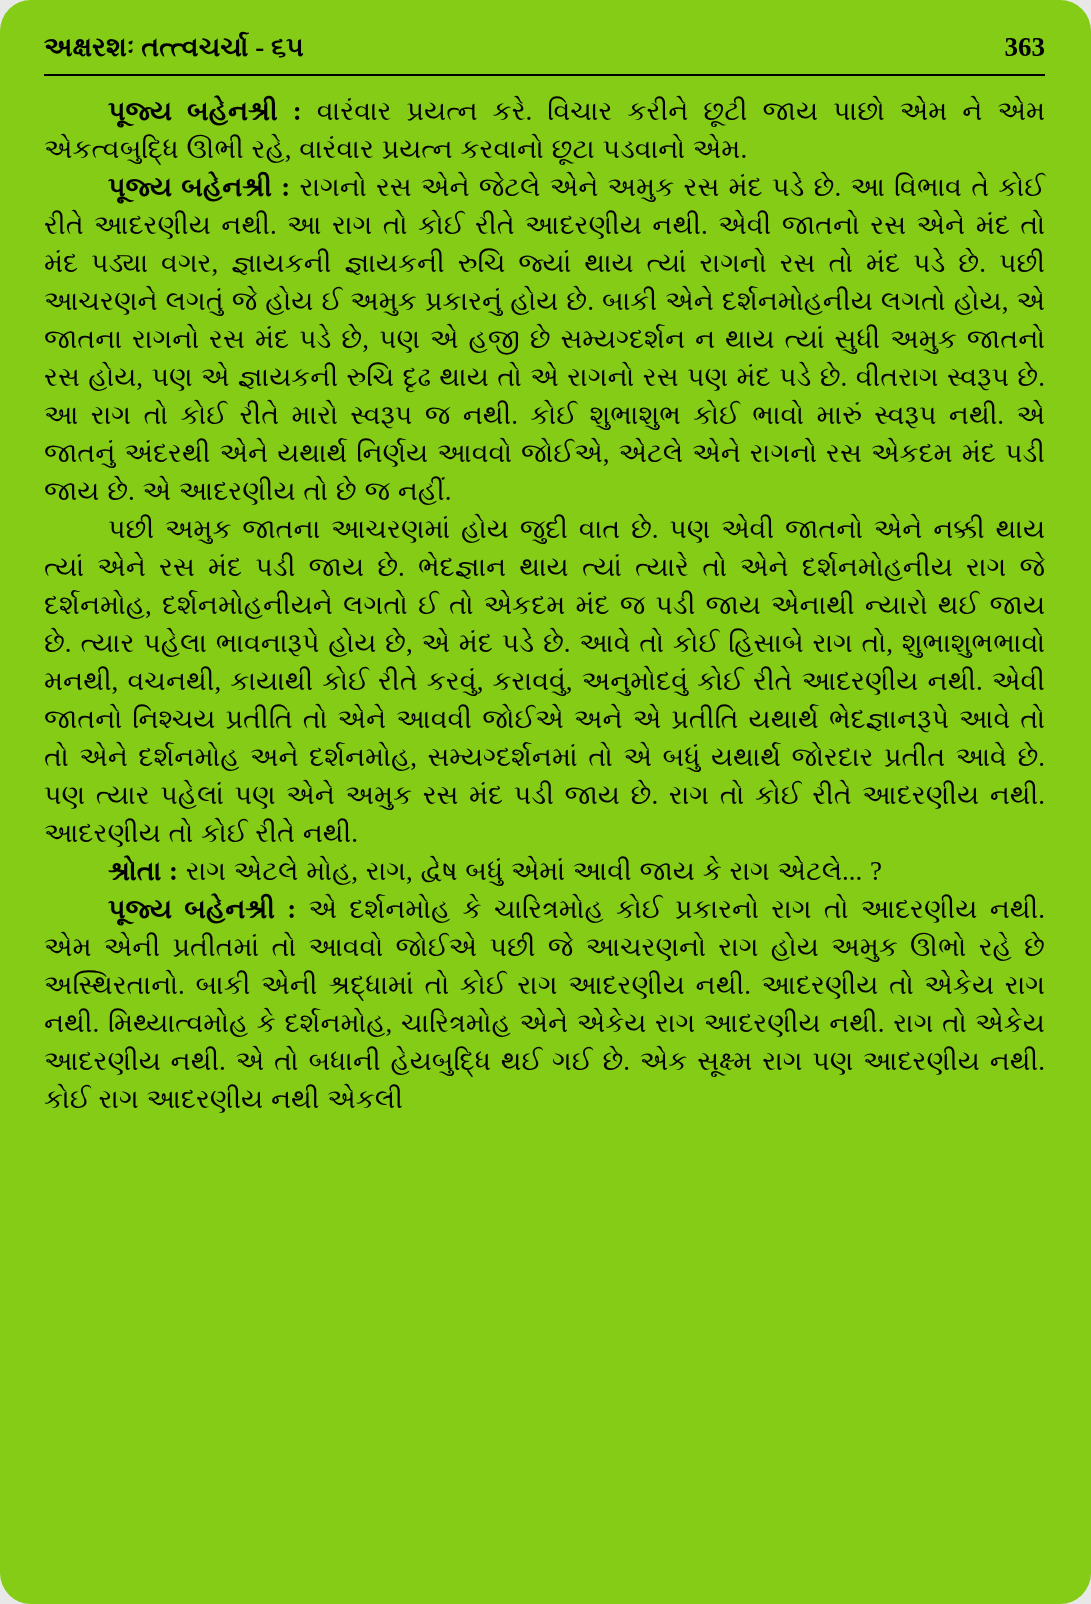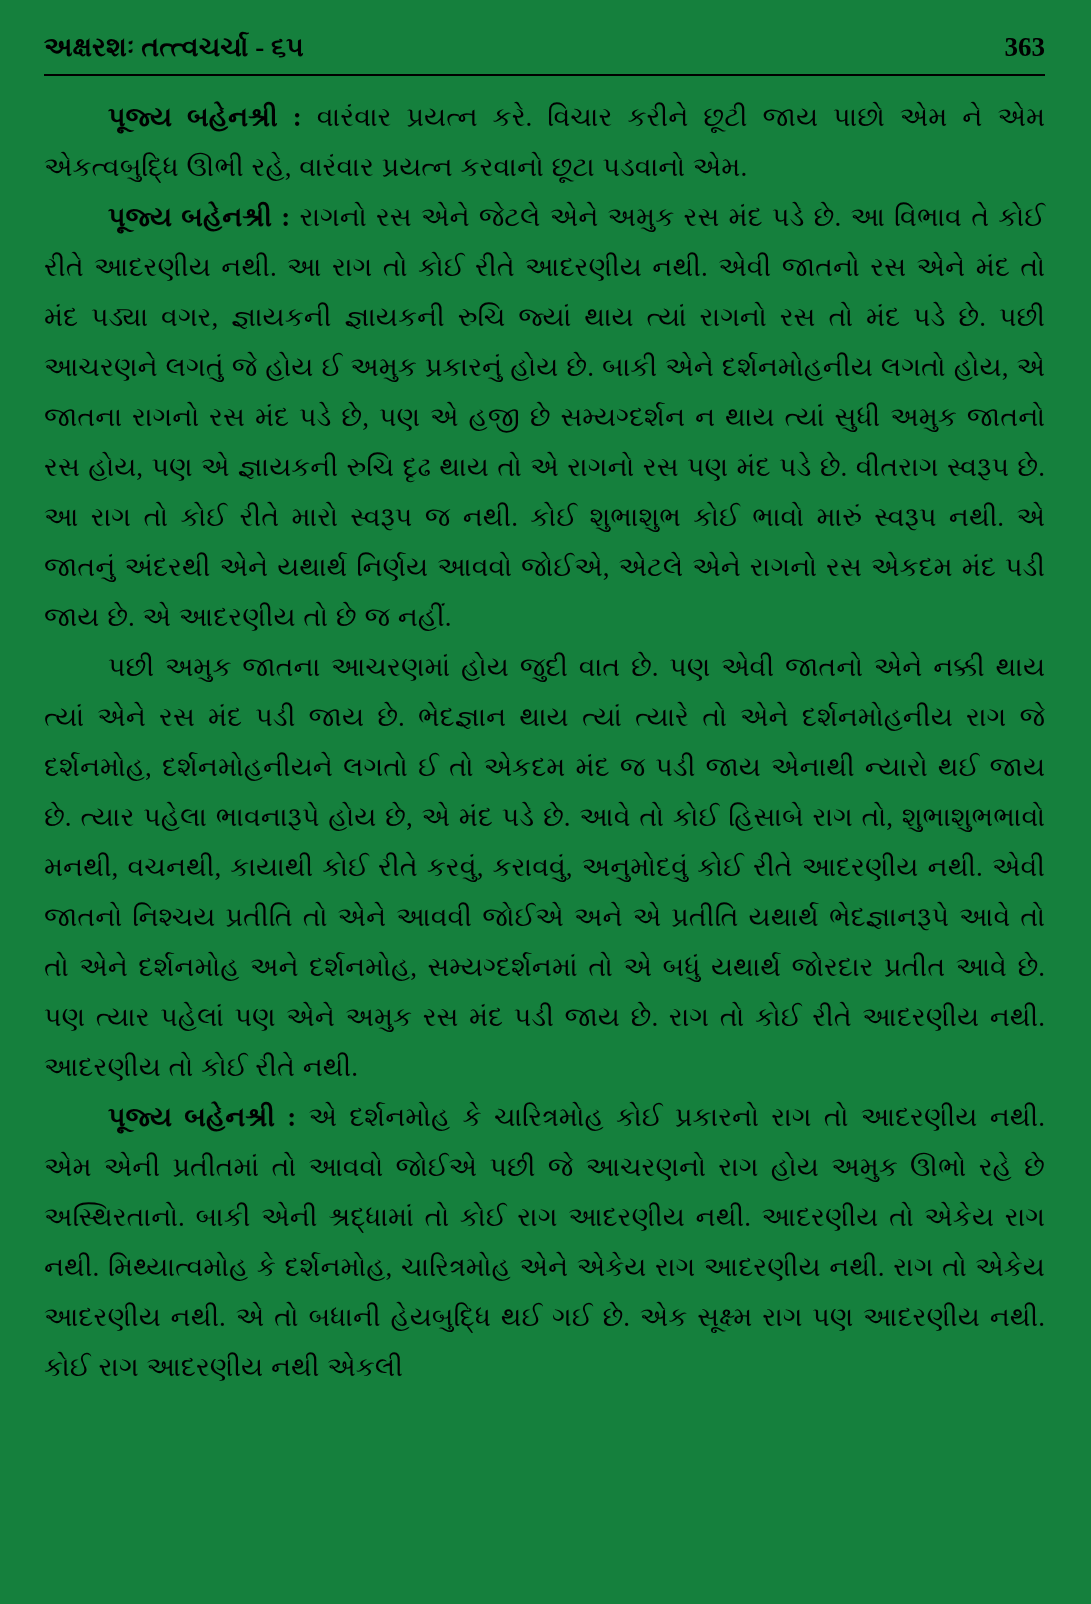--- a/index.html
+++ b/index.html
@@ -1,46 +1,47 @@
 <!DOCTYPE html>
 <html><head>
 <meta charset="utf-8">
 <style>
   * { box-sizing: border-box; }
   html, body { margin: 0; padding: 0; background: #e8e8e8; }
   .page {
     width: 1091px;
     height: 1604px;
     margin: 0 auto;
-    background: #15803d;
+    background: #84cc16;
     color: #000000;
     font-family: "Liberation Serif", "DejaVu Serif", serif;
     position: relative;
     overflow: hidden;
+    border-radius: 31px;
   }
   .inner {
     padding: 30px 46px 0 44px;
   }
   .header {
     display: flex;
     justify-content: space-between;
     align-items: baseline;
     font-size: 27px;
     font-weight: bold;
     line-height: 34px;
   }
   .rule {
     border: none;
     border-top: 2px solid #000;
     margin: 10px 0 16px 0;
   }
   .body-text p {
     margin: 0;
     font-size: 27px;
-    line-height: 50px;
+    line-height: 38px;
     text-align: justify;
     text-indent: 64px;
     word-spacing: 1px;
   }
   .speaker {
     font-weight: bold;
   }
 </style>
 </head>
 <body>
@@ -49,16 +50,17 @@
   <div class="inner">
     <div class="header">
       <span>અક્ષરશઃ તત્ત્વચર્ચા - ૬૫</span>
       <span>363</span>
     </div>
     <hr class="rule">
     <div class="body-text">
         <p><span class="speaker">પૂજ્ય બહેનશ્રી : </span><span>વારંવાર પ્રયત્ન કરે. વિચાર કરીને છૂટી જાય પાછો એમ ને એમ એકત્વબુદ્ધિ ઊભી રહે, વારંવાર પ્રયત્ન કરવાનો છૂટા પડવાનો એમ.</span></p>
         <p><span class="speaker">પૂજ્ય બહેનશ્રી : </span><span>રાગનો રસ એને જેટલે એને અમુક રસ મંદ પડે છે. આ વિભાવ તે કોઈ રીતે આદરણીય નથી. આ રાગ તો કોઈ રીતે આદરણીય નથી. એવી જાતનો રસ એને મંદ તો મંદ પડ્યા વગર, જ્ઞાયકની જ્ઞાયકની રુચિ જ્યાં થાય ત્યાં રાગનો રસ તો મંદ પડે છે. પછી આચરણને લગતું જે હોય ઈ અમુક પ્રકારનું હોય છે. બાકી એને દર્શનમોહનીય લગતો હોય, એ જાતના રાગનો રસ મંદ પડે છે, પણ એ હજી છે સમ્યગ્દર્શન ન થાય ત્યાં સુધી અમુક જાતનો રસ હોય, પણ એ જ્ઞાયકની રુચિ દૃઢ થાય તો એ રાગનો રસ પણ મંદ પડે છે. વીતરાગ સ્વરૂપ છે. આ રાગ તો કોઈ રીતે મારો સ્વરૂપ જ નથી. કોઈ શુભાશુભ કોઈ ભાવો મારું સ્વરૂપ નથી. એ જાતનું અંદરથી એને યથાર્થ નિર્ણય આવવો જોઈએ, એટલે એને રાગનો રસ એકદમ મંદ પડી જાય છે. એ આદરણીય તો છે જ નહીં.</span></p>
         <p><span>પછી અમુક જાતના આચરણમાં હોય જુદી વાત છે. પણ એવી જાતનો એને નક્કી થાય ત્યાં એને રસ મંદ પડી જાય છે. ભેદજ્ઞાન થાય ત્યાં ત્યારે તો એને દર્શનમોહનીય રાગ જે દર્શનમોહ, દર્શનમોહનીયને લગતો ઈ તો એકદમ મંદ જ પડી જાય એનાથી ન્યારો થઈ જાય છે. ત્યાર પહેલા ભાવનારૂપે હોય છે, એ મંદ પડે છે. આવે તો કોઈ હિસાબે રાગ તો, શુભાશુભભાવો મનથી, વચનથી, કાયાથી કોઈ રીતે કરવું, કરાવવું, અનુમોદવું કોઈ રીતે આદરણીય નથી. એવી જાતનો નિશ્ચય પ્રતીતિ તો એને આવવી જોઈએ અને એ પ્રતીતિ યથાર્થ ભેદજ્ઞાનરૂપે આવે તો તો એને દર્શનમોહ અને દર્શનમોહ, સમ્યગ્દર્શનમાં તો એ બધું યથાર્થ જોરદાર પ્રતીત આવે છે. પણ ત્યાર પહેલાં પણ એને અમુક રસ મંદ પડી જાય છે. રાગ તો કોઈ રીતે આદરણીય નથી. આદરણીય તો કોઈ રીતે નથી.</span></p>
+        <p><span class="speaker">શ્રોતા : </span><span>રાગ એટલે મોહ, રાગ, દ્વેષ બધું એમાં આવી જાય કે રાગ એટલે... ?</span></p>
         <p><span class="speaker">પૂજ્ય બહેનશ્રી : </span><span>એ દર્શનમોહ કે ચારિત્રમોહ કોઈ પ્રકારનો રાગ તો આદરણીય નથી. એમ એની પ્રતીતમાં તો આવવો જોઈએ પછી જે આચરણનો રાગ હોય અમુક ઊભો રહે છે અસ્થિરતાનો. બાકી એની શ્રદ્ધામાં તો કોઈ રાગ આદરણીય નથી. આદરણીય તો એકેય રાગ નથી. મિથ્યાત્વમોહ કે દર્શનમોહ, ચારિત્રમોહ એને એકેય રાગ આદરણીય નથી. રાગ તો એકેય આદરણીય નથી. એ તો બધાની હેયબુદ્ધિ થઈ ગઈ છે. એક સૂક્ષ્મ રાગ પણ આદરણીય નથી. કોઈ રાગ આદરણીય નથી એકલી</span></p>
       </div>
   </div>
 </div>
 
 </body></html>

